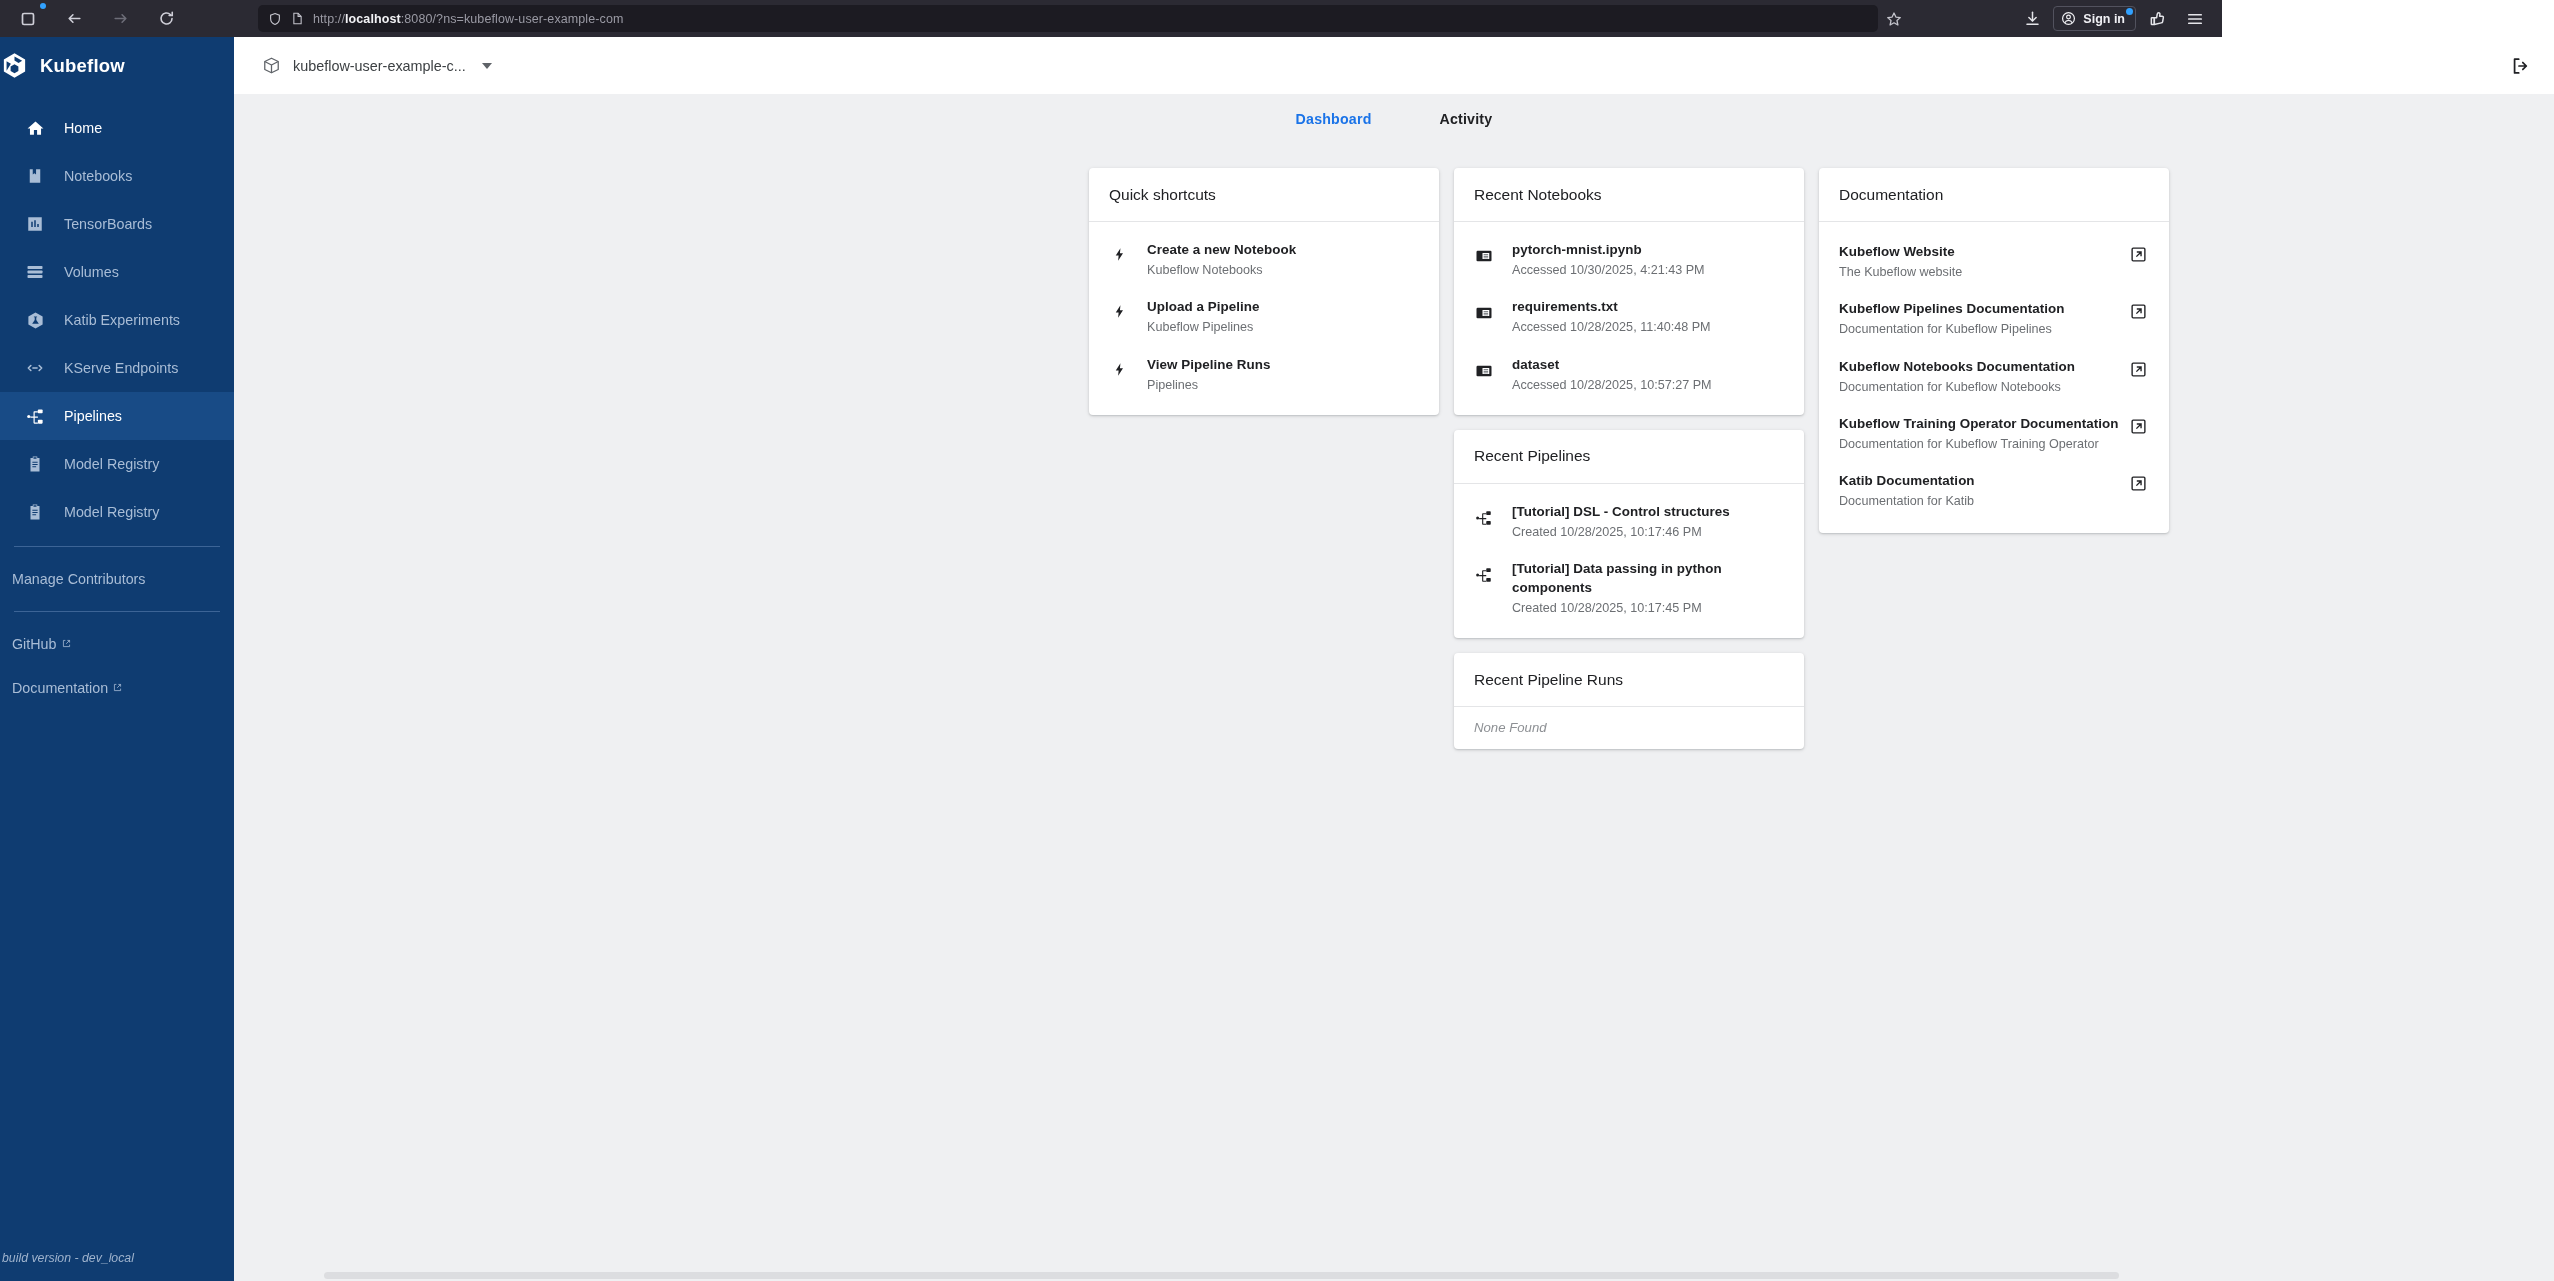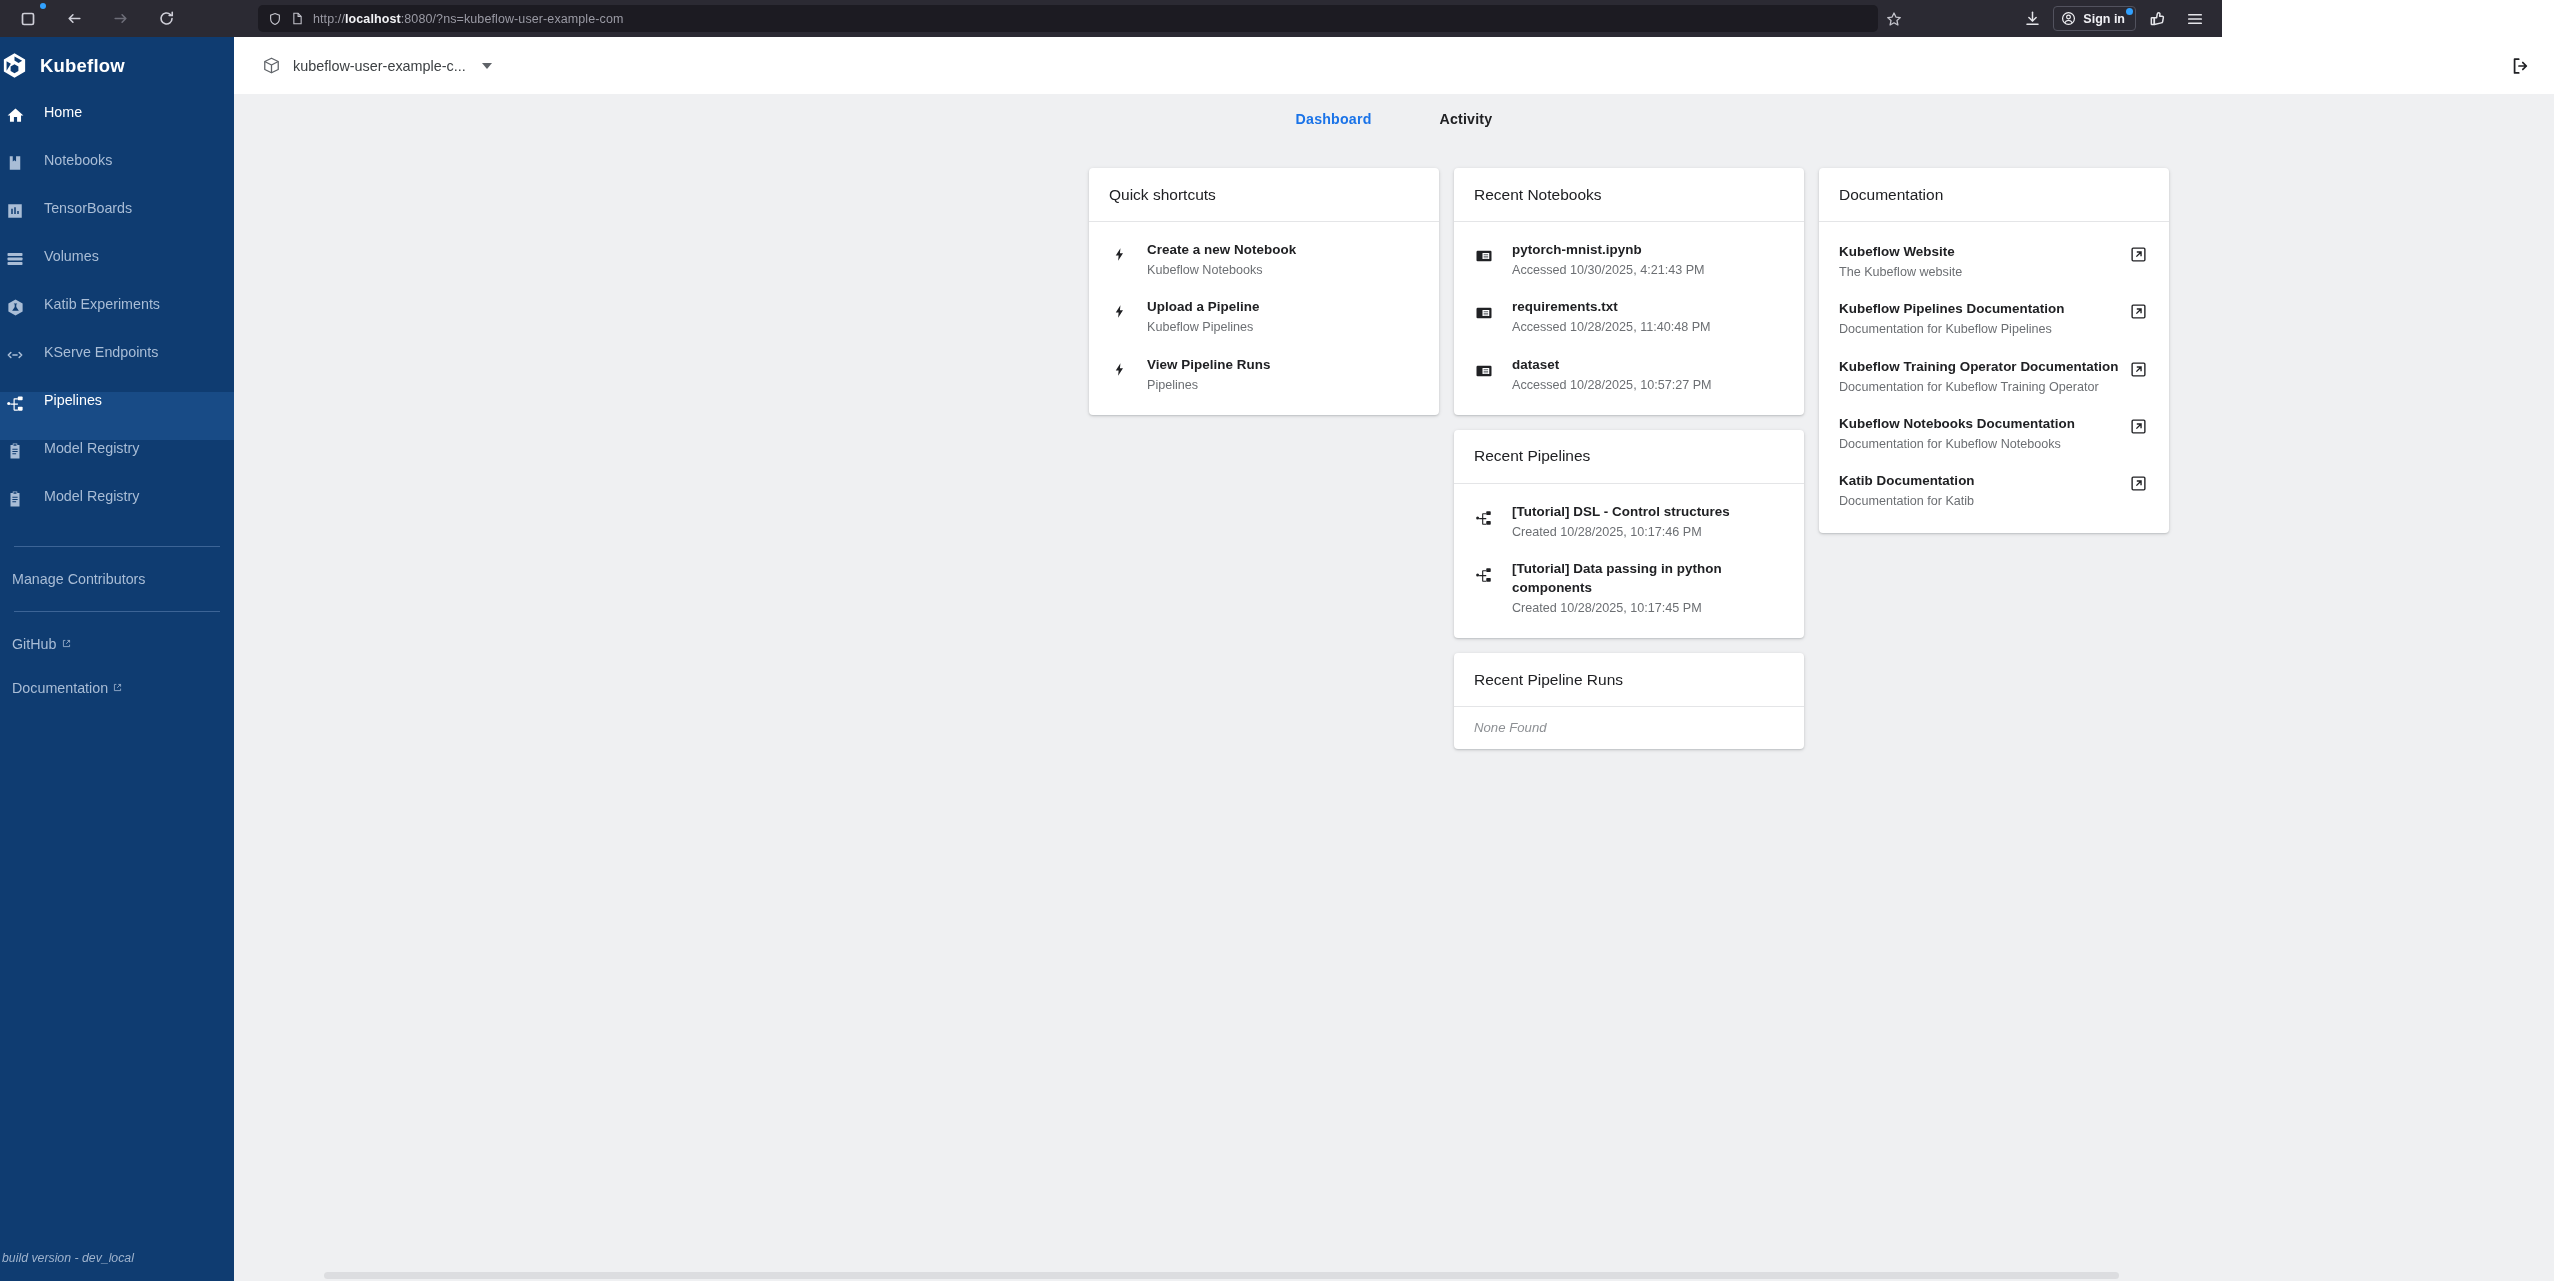--- a/index.html
+++ b/index.html
@@ -84,22 +84,22 @@
     height: 57px; display: flex; align-items: center;
     gap: 12px; padding-left: 1px;
   }
   .brand-logo { width: 27px; height: 27px; }
   .brand-name {
     color: #ffffff; font-size: 18.5px; font-weight: 700;
     letter-spacing: .2px;
   }
   .nav { margin-top: 10px; }
   .nav-item {
-    height: 48px; display: flex; 
-    gap: 18px; padding-left: 4px;
+    height: 48px; display: flex; align-items: center;
+    gap: 18px; padding-left: 24px;
     color: #a9bdd6; font-size: 14.3px;
     cursor: default;
   }
   .nav-item .nav-ic {
     width: 22px; height: 22px;
     display: flex; align-items: center; justify-content: center;
     flex: 0 0 22px;
   }
   .nav-item.active { background: #184b86; color: #ffffff; }
   .nav-item.active .nav-ic { color: #ffffff; }
@@ -650,35 +650,35 @@
                 <span class="row-ext">
                   <svg width="17" height="17" viewBox="0 0 16 16" fill="none" stroke="currentColor" stroke-width="1.3">
                     <rect x="2" y="2" width="12" height="12" rx="1"></rect>
                       <path d="M6 10 10.2 5.8M6.4 5.7h4v4"></path>
                   </svg>
                 </span>
               </div>
 
               <div class="docrow">
                 <div class="row-text">
-                  <div class="row-title">Kubeflow Training Operator Documentation</div>
-                  <div class="row-sub">Documentation for Kubeflow Training Operator</div>
+                  <div class="row-title">Kubeflow Notebooks Documentation</div>
+                  <div class="row-sub">Documentation for Kubeflow Notebooks</div>
                 </div>
                 <span class="row-ext">
                   <svg width="17" height="17" viewBox="0 0 16 16" fill="none" stroke="currentColor" stroke-width="1.3">
                     <rect x="2" y="2" width="12" height="12" rx="1"></rect>
                       <path d="M6 10 10.2 5.8M6.4 5.7h4v4"></path>
                   </svg>
                 </span>
               </div>
 
               <div class="docrow">
                 <div class="row-text">
-                  <div class="row-title">Kubeflow Notebooks Documentation</div>
-                  <div class="row-sub">Documentation for Kubeflow Notebooks</div>
+                  <div class="row-title">Kubeflow Training Operator Documentation</div>
+                  <div class="row-sub">Documentation for Kubeflow Training Operator</div>
                 </div>
                 <span class="row-ext">
                   <svg width="17" height="17" viewBox="0 0 16 16" fill="none" stroke="currentColor" stroke-width="1.3">
                     <rect x="2" y="2" width="12" height="12" rx="1"></rect>
                       <path d="M6 10 10.2 5.8M6.4 5.7h4v4"></path>
                   </svg>
                 </span>
               </div>
 
               <div class="docrow">

